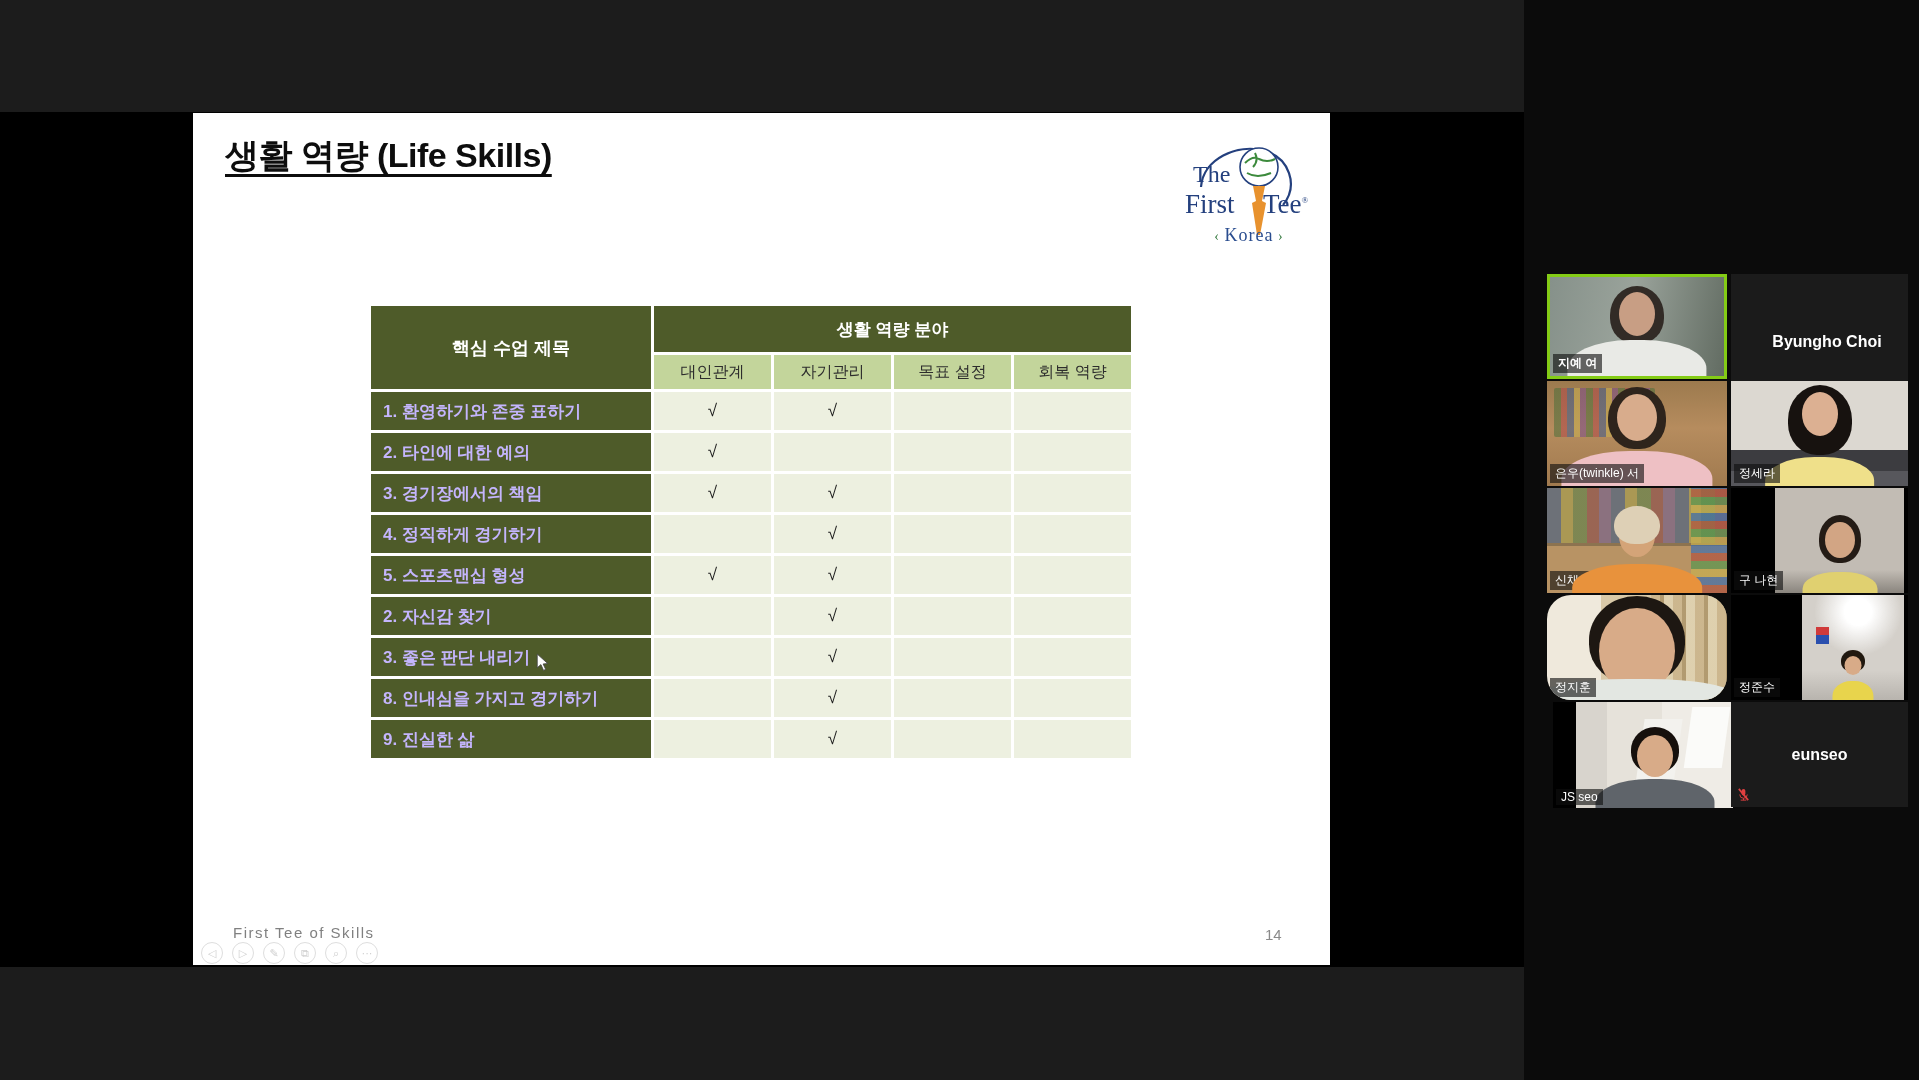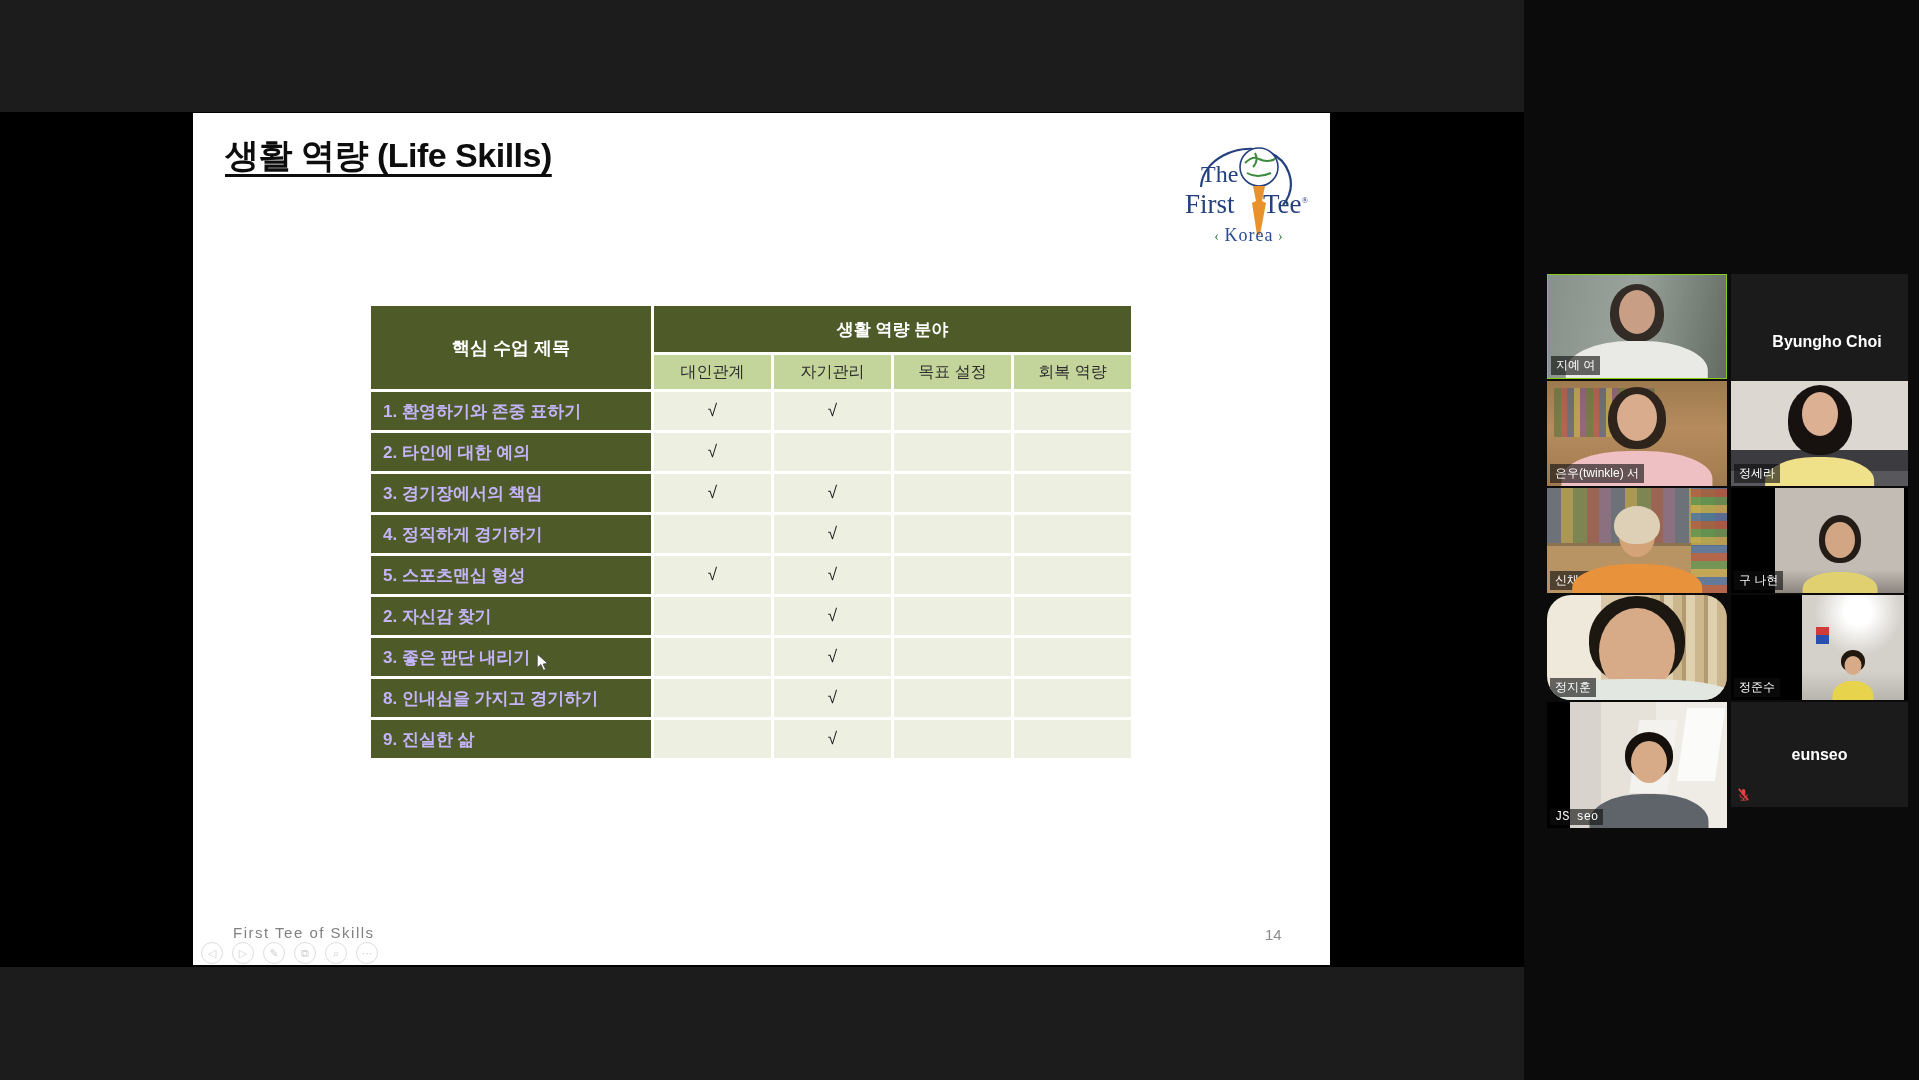--- a/index.html
+++ b/index.html
@@ -13,21 +13,21 @@
   .band.bottom{top:967px;height:113px;}
 
   
   .slide{position:absolute;left:193px;top:113px;width:1137px;height:852px;background:#ffffff;overflow:hidden;}
   .slide-title{position:absolute;left:32px;top:20px;font-size:34px;font-weight:bold;color:#0d0d0d;
                text-decoration:underline;text-decoration-thickness:3px;text-underline-offset:7px;letter-spacing:-0.5px;}
 
   
   .logo{position:absolute;left:992px;top:28px;width:128px;height:108px;font-family:"Liberation Serif","DejaVu Serif",serif;color:#24407e;}
   .logo svg{position:absolute;inset:0;}
-  .lg-the{position:absolute;left:8px;top:20px;font-size:24px;margin-left:8px;}
+  .lg-the{position:absolute;left:8px;top:20px;font-size:24px;}
   .lg-first{position:absolute;left:0px;top:48px;font-size:27px;}
   .lg-tee{position:absolute;left:78px;top:48px;font-size:27px;}
   .lg-reg{font-size:9px;vertical-align:super;}
   .lg-korea{position:absolute;left:0;right:0;top:84px;text-align:center;font-size:18px;color:#2a4d8f;letter-spacing:1px;}
   .lg-chev{color:#3a7d44;font-size:14px;}
 
   
   .ls-table{position:absolute;left:178px;top:193px;width:760px;display:grid;
             grid-template-columns:280px 117px 117px 117px 117px;
             grid-template-rows:46px 34px;grid-auto-rows:38px;gap:3px;}
@@ -44,21 +44,21 @@
   
   .slide-footer{position:absolute;left:40px;top:811px;font-size:15px;color:#808080;letter-spacing:1.5px;}
   .page-number{position:absolute;left:1072px;top:813px;font-size:15px;color:#8a8a8a;}
   .ptoolbar{position:absolute;left:8px;top:829px;display:flex;}
   .pticon{width:22px;height:22px;border:1px solid #dedede;border-radius:50%;color:#cfcfcf;font-size:11px;
           display:flex;align-items:center;justify-content:center;margin-right:9px;background:#fff;cursor:pointer;}
 
   
   .video-panel{position:absolute;left:1524px;top:0;width:395px;height:1080px;background:#0b0b0b;}
   .tile{position:absolute;background:#000;overflow:hidden;}
-  .tile.active{border:1px solid #84cc16;}
+  .tile.active{border:3px solid #84cc16;font-weight:bold;}
   .tile.nameonly{background:#1b1b1b;display:flex;align-items:center;justify-content:center;}
   .center-name{color:#fff;font-weight:bold;font-size:16px;}
   .nametag{position:absolute;left:3px;bottom:3px;background:rgba(15,15,15,.62);color:#fff;font-size:12px;
            padding:1px 5px;white-space:nowrap;}
   .mic-muted{position:absolute;left:5px;bottom:5px;}
 
   .vid{position:absolute;inset:0;overflow:hidden;}
   .person{position:absolute;inset:0;}
   .hair,.face,.shirt{position:absolute;left:50%;transform:translateX(-50%);}
   .hair{border-radius:50% 50% 45% 45%;}
@@ -280,21 +280,21 @@
       <div class="tile v-boy-desk" style="left: 207px; top: 595px; width: 177px; height: 105px;">
         <div class="vid">
           <div class="person">
             <div class="hair"></div>
             <div class="face"></div>
             <div class="shirt"></div>
           </div>
         </div>
         <div class="nametag">정준수</div>
       </div>
-      <div class="tile v-boy-kitchen" style="left: 23px; top: 702px; width: 180px; height: 126px; font-family: Liberation Mono, monospace;">
+      <div class="tile v-boy-kitchen" style="left: 29px; top: 702px; width: 180px; height: 106px;">
         <div class="vid">
           <div class="person">
             <div class="hair"></div>
             <div class="face"></div>
             <div class="shirt"></div>
           </div>
         </div>
         <div class="nametag">JS seo</div>
       </div>
       <div class="tile nameonly" style="left: 207px; top: 702px; width: 177px; height: 105px;">

